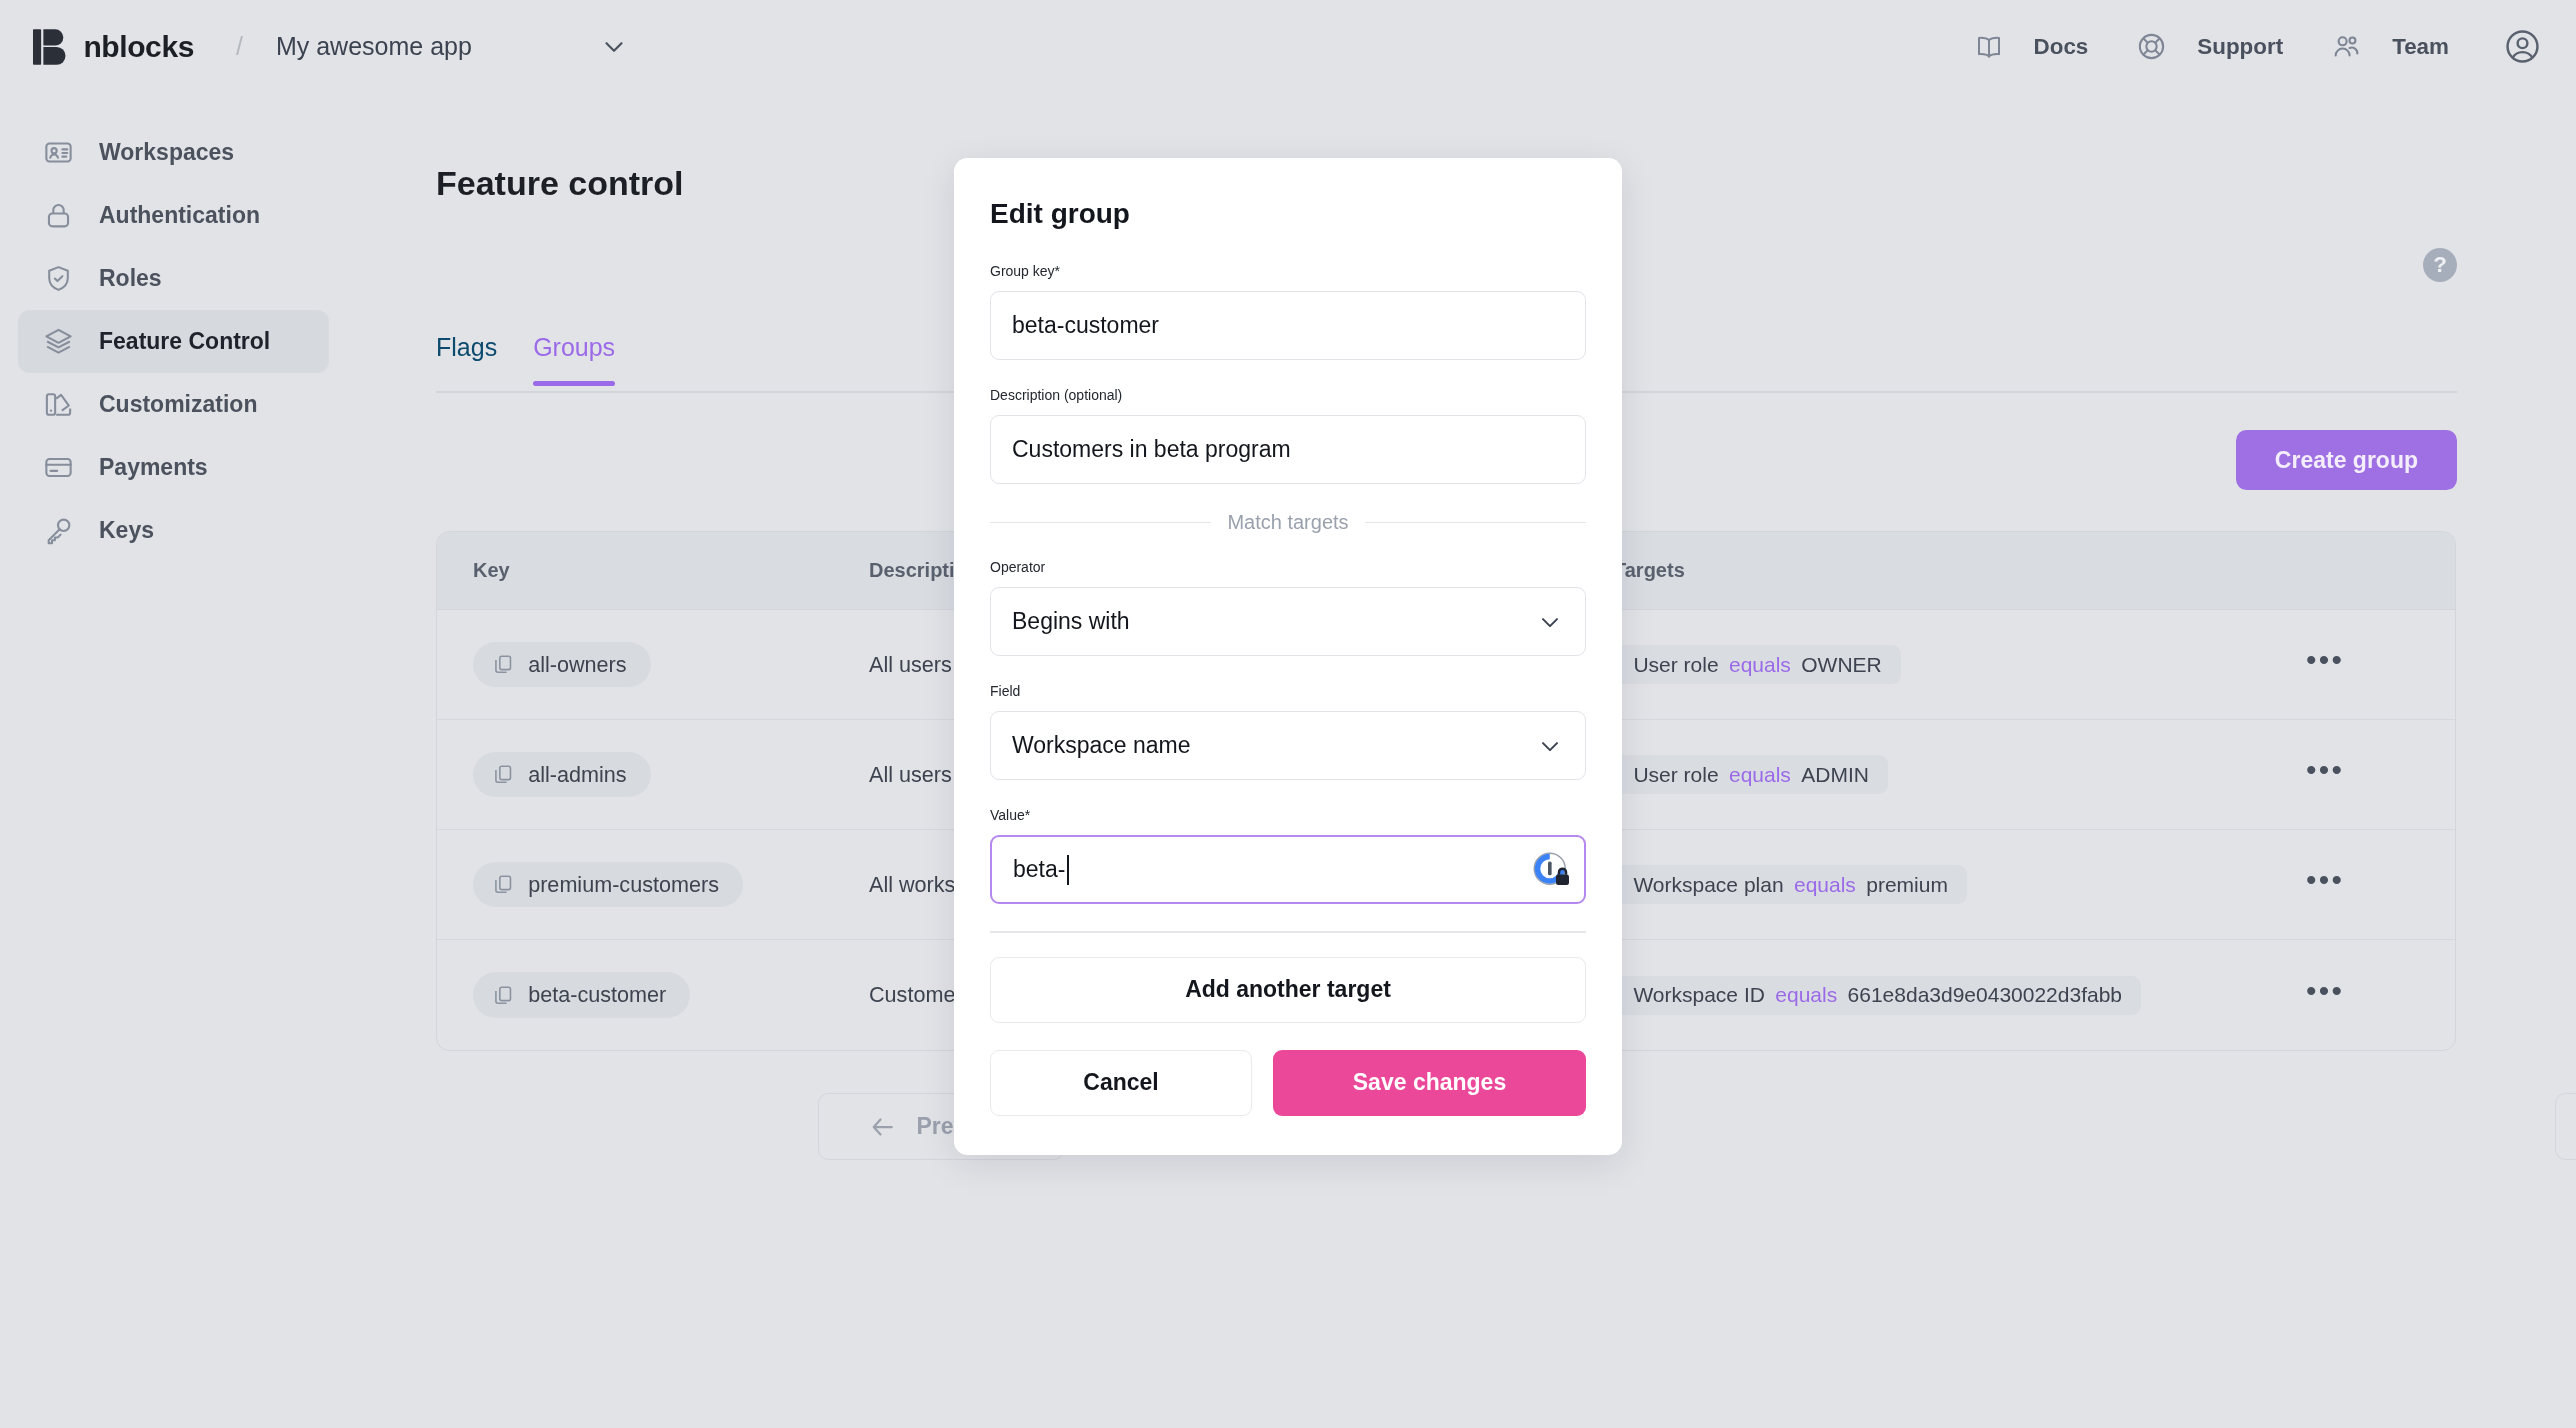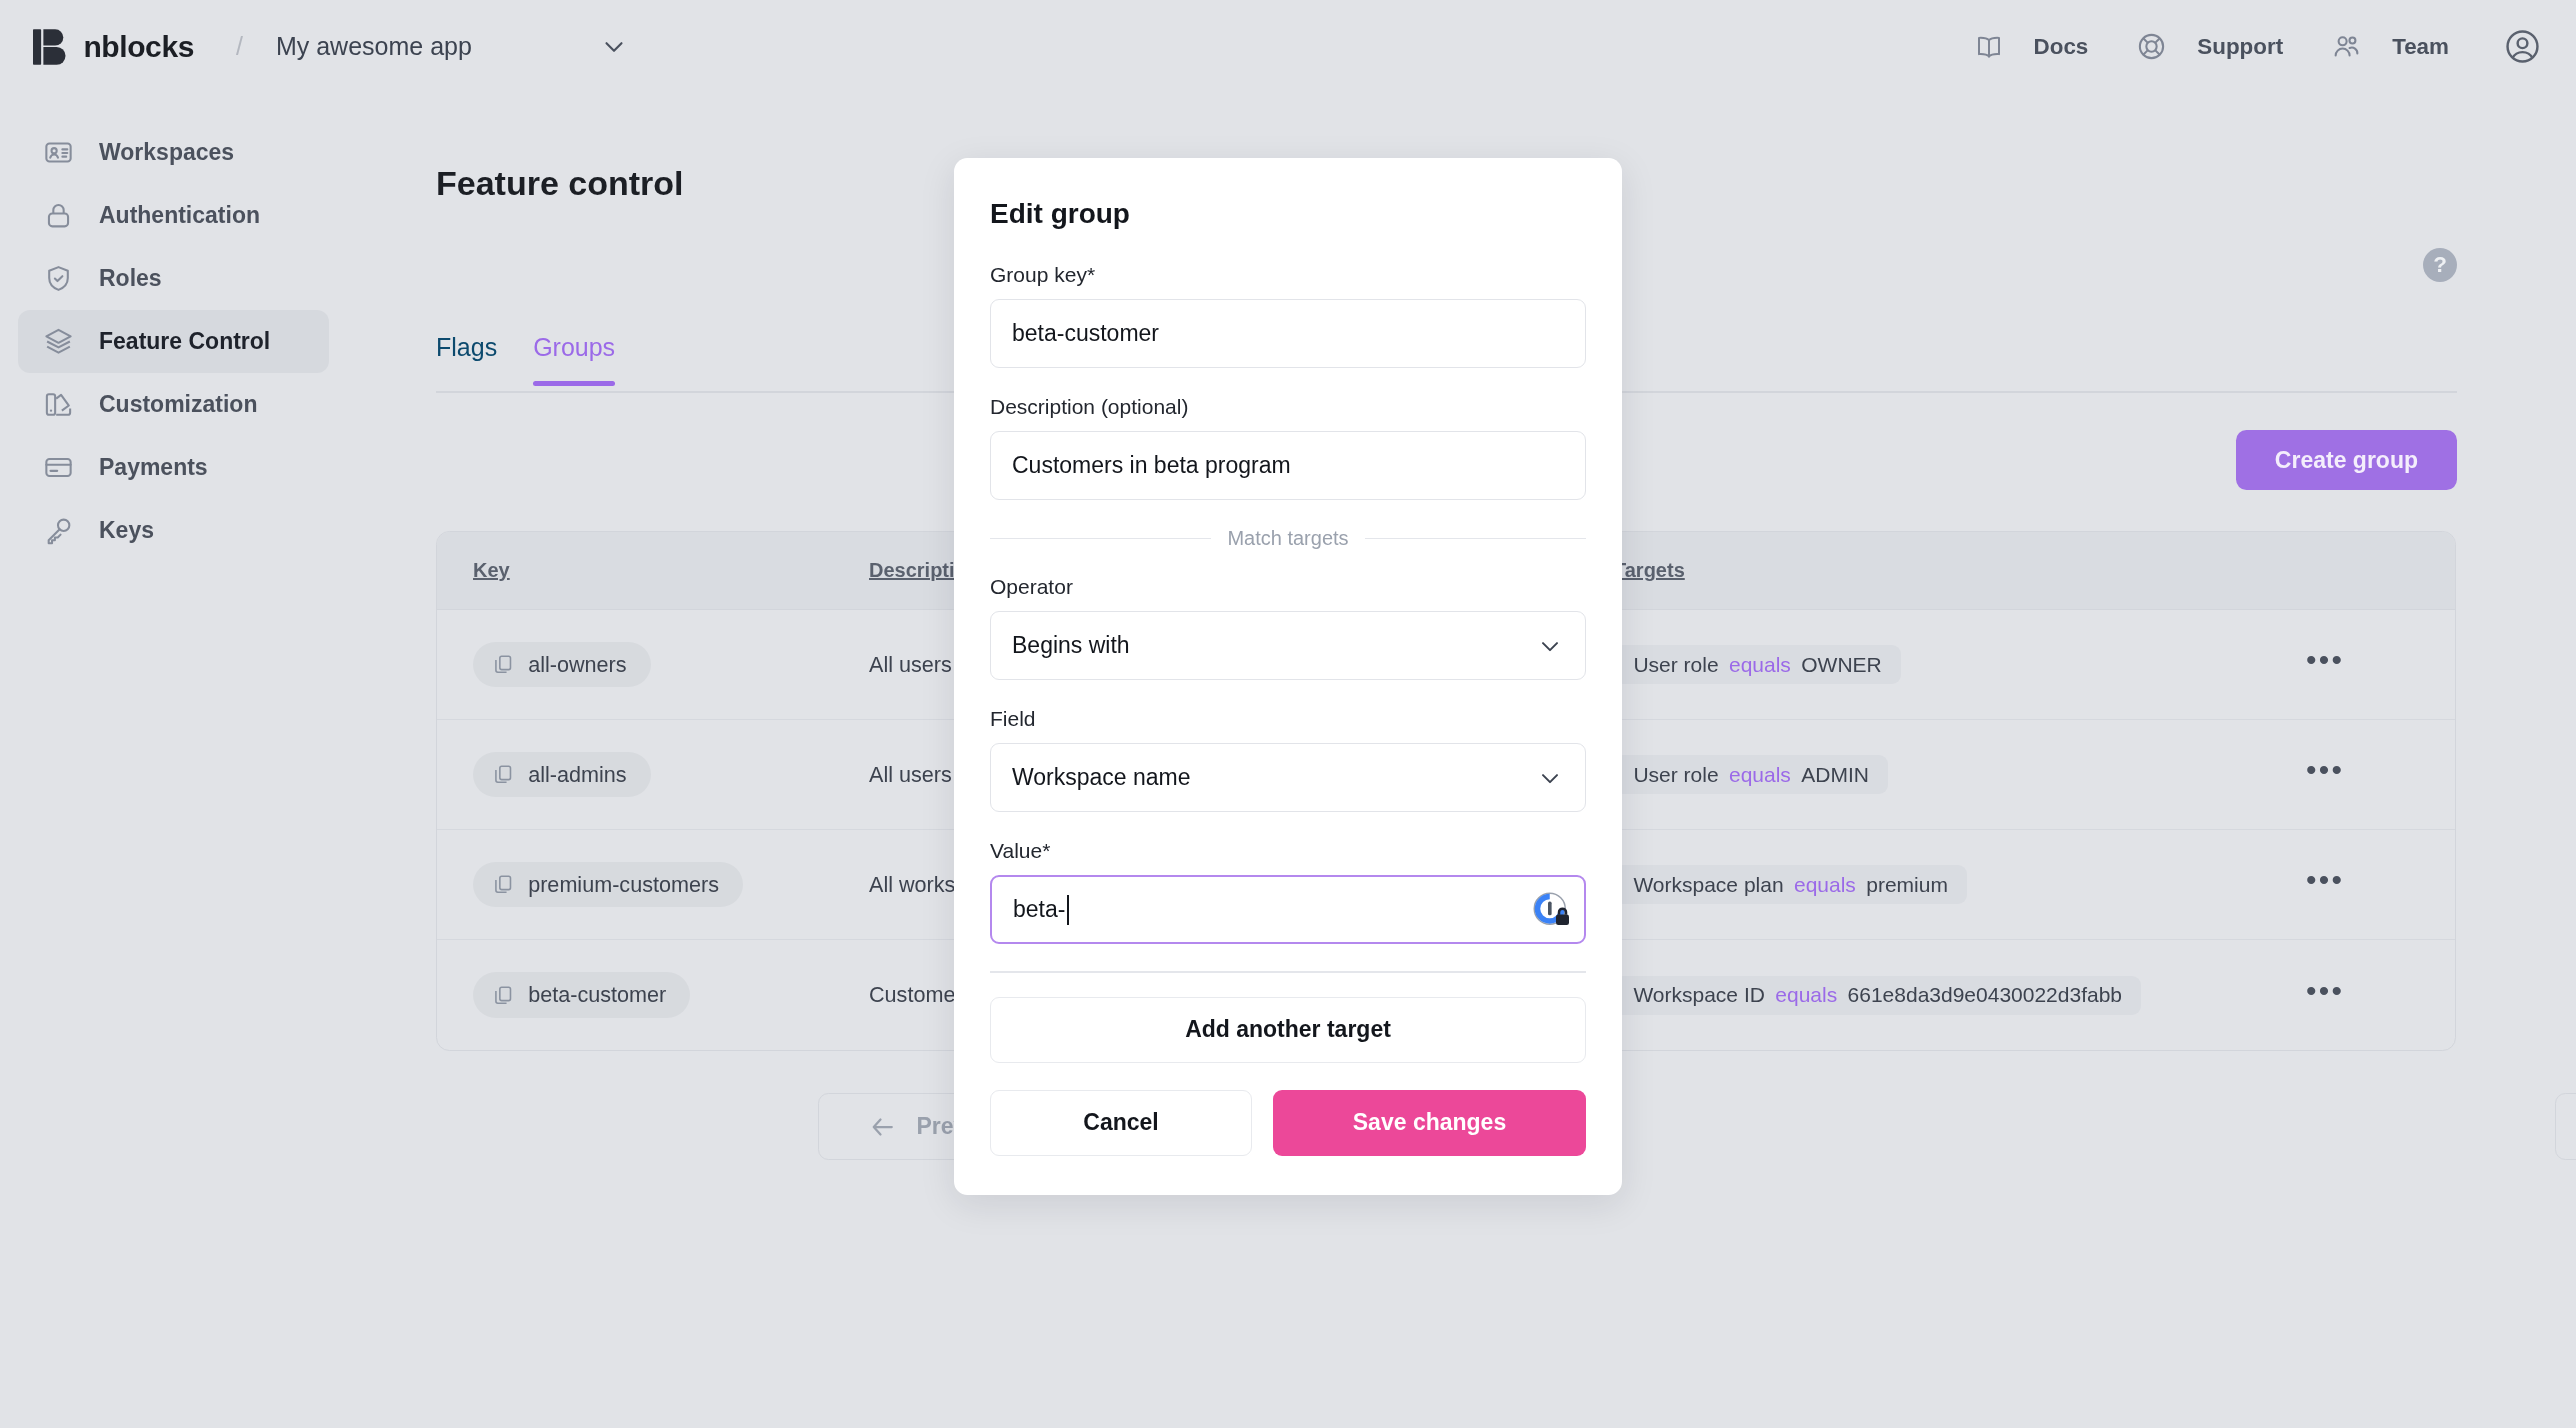--- a/index.html
+++ b/index.html
@@ -71,21 +71,21 @@
     font-family: inherit; font-size: 23px; font-weight: 700; cursor: pointer;
   }
 
   
   .table-card {
     position: absolute; left: 89px; top: 438px; width: 2020px;
     border: 1.5px solid #d2d5db; border-radius: 13.4px; overflow: hidden;
     background: #e1e3e7;
   }
   .thead { display: flex; height: 78px; align-items: center; background: #d9dce1; border-bottom: 1.5px solid #d2d5db; }
-  .th { font-size: 20px; font-weight: 700; color: #5a616e; text-decoration: underline; }
+  .th { font-size: 20px; font-weight: 700; color: #5a616e; }
   .col-key { width: 432px; padding-left: 36px; }
   .col-desc { width: 745px; }
   .col-targets { flex: 1; }
   .col-menu { width: 149px; }
 
   .trow { display: flex; align-items: center; height: 110px; border-bottom: 1.5px solid #d5d8de; }
   .trow:last-child { border-bottom: none; }
   .key-chip {
     display: inline-flex; align-items: center; gap: 13.4px;
     background: #d7dade; border-radius: 745px; padding: 9.7px 24px 9.7px 19.4px;
@@ -111,21 +111,21 @@
   .pager-next { left: 2208px; width: 200px; }
 
   
   .modal {
     position: absolute; left: 954px; top: 158px; width: 668px;
     background: #ffffff; border-radius: 13.4px;
     box-shadow: 0 9px 36px rgba(20,24,35,0.10);
     padding: 40px 36px 39px 36px;
   }
   .modal-title { font-size: 28px; font-weight: 700; color: #13161c; margin-bottom: 33px; }
-  .field-label { font-size: 21px; color: #23272f; margin-bottom: 12px; }
+  .field-label { font-size: 14px; color: #23272f; margin-bottom: 12px; }
   .text-input, .select-input {
     width: 100%; height: 69px; border: 1.5px solid #e2e4e9; border-radius: 9px;
     background: #fff; font-family: inherit; font-size: 23px; color: #13161c;
     padding: 0 21px; display: flex; align-items: center;
   }
   .field-block { margin-bottom: 27px; }
   .select-input { justify-content: space-between; cursor: pointer; }
   .divider-row { display: flex; align-items: center; gap: 16.4px; margin: 13.4px 0 25px 0; }
   .divider-line { flex: 1; height: 1.5px; background: #e4e6eb; }
   .divider-label { font-size: 20px; color: #9aa1ad; }

